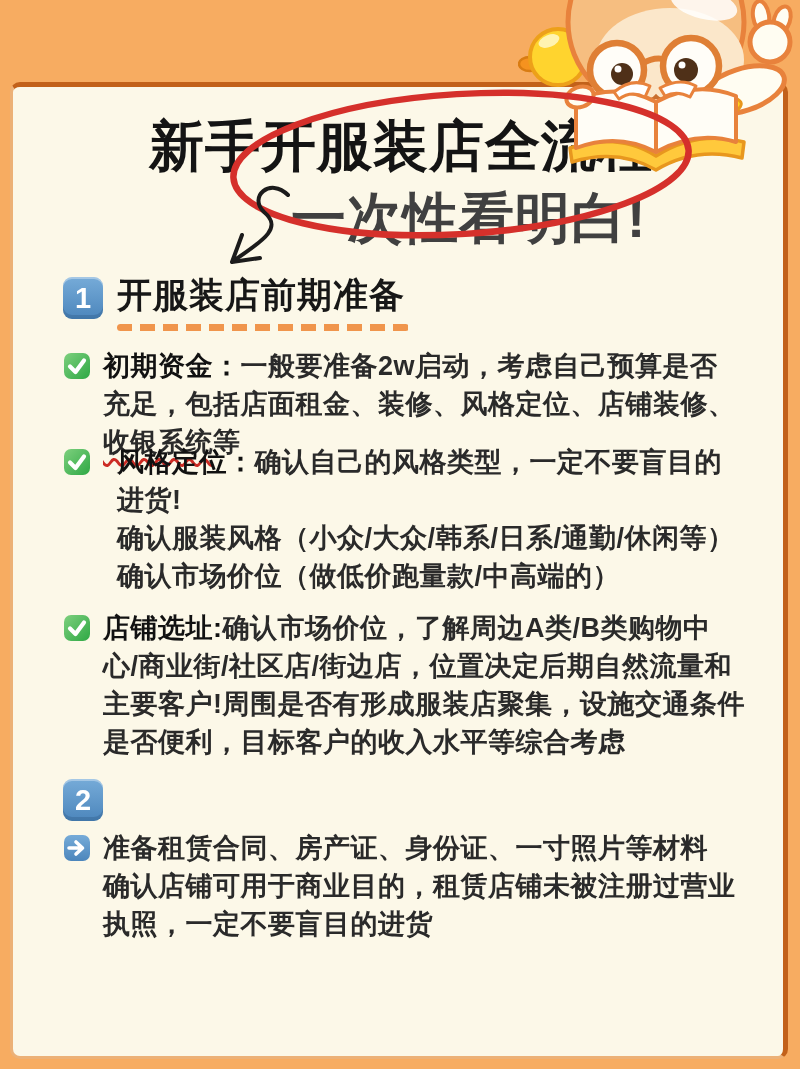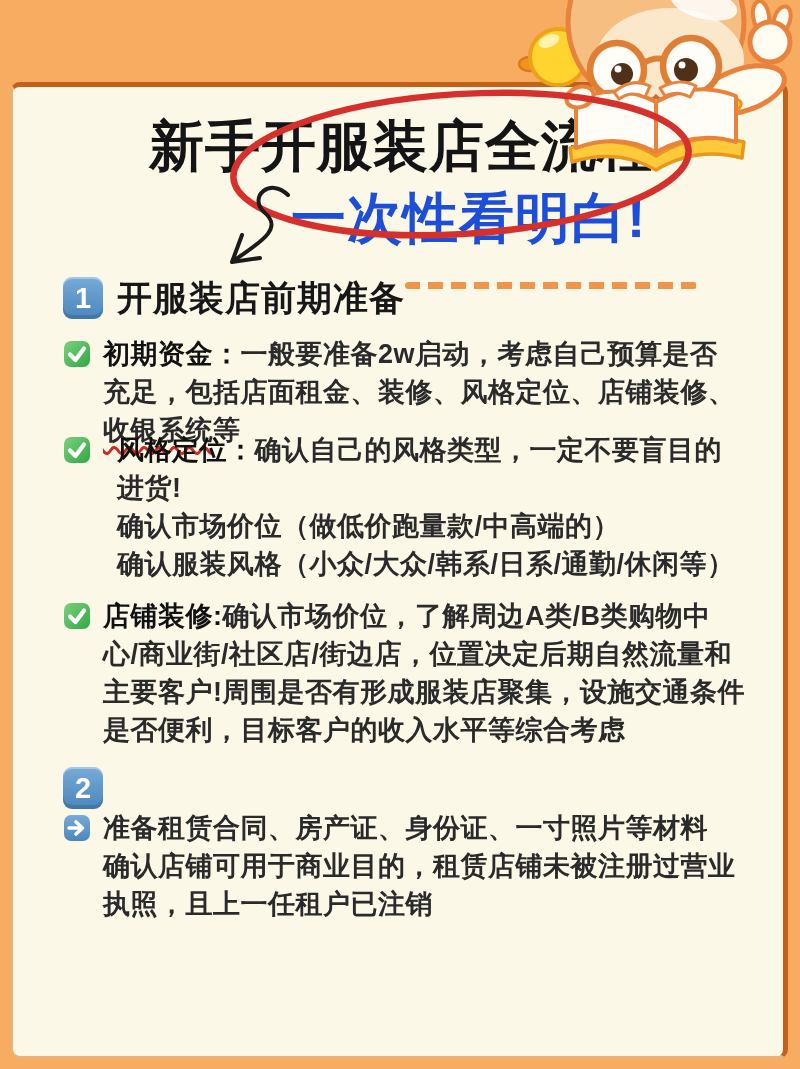--- a/index.html
+++ b/index.html
@@ -9,39 +9,39 @@
     font-family:"Liberation Sans","DejaVu Sans",sans-serif;
     color:#1F1F1F;
   }
   .card{
     position:absolute;left:10px;top:82px;width:778px;height:977px;
     box-sizing:border-box;background:#FCF8E8;border-radius:10px;
     border:3px solid #ECB177;border-top:5px solid #C2611A;border-right:5px solid #C2611A;
     padding:26px 38px 0 50px;
   }
   .title-line1{margin-left:86px;font-size:55px;line-height:1.2;font-weight:800;letter-spacing:1px;color:#141414;}
-  .title-line2{margin-left:228px;margin-top:6px;font-size:55px;line-height:1.2;font-weight:800;letter-spacing:1px;color:#1d4ed8;}
+  .title-line2{margin-left:228px;margin-top:6px;font-size:55px;line-height:1.2;font-weight:800;letter-spacing:1px;color:#404040;}
   .overlay{position:absolute;pointer-events:none;}
   .section-header{display:flex;align-items:flex-start;gap:14px;margin-top:26px;}
   .section-header.second{margin-top:18px;}
   .badge{
     flex:none;width:40px;height:42px;border-radius:9px;
     background:linear-gradient(180deg,#76ABD8,#4C86BC);
     box-shadow:inset 0 -4px 0 rgba(30,70,110,.25), inset 0 2px 0 rgba(255,255,255,.35);
     color:#fff;font-size:29px;font-weight:800;
     display:flex;align-items:center;justify-content:center;
   }
-  .heading-wrap{display:flex;flex-direction:row;}
+  .heading-wrap{display:flex;flex-direction:column;font-family:Liberation Mono, monospace;}
   .section-heading{font-size:35px;font-weight:800;line-height:42px;color:#171717;letter-spacing:1px;}
   .dash-line{height:7px;margin-top:5px;border-radius:4px;
     background:repeating-linear-gradient(90deg,#F0954C 0 15px,transparent 15px 23px);}
   .dash-1{width:292px;}
   .dash-2{width:254px;}
   .items{margin-top:16px;}
-  .items.second{margin-top:0;}
+  .items.second{margin-top:8px;}
   .item{display:flex;gap:12px;margin-bottom:14px;}
   .item.overlap{margin-top:-32px;gap:26px;}
   .icon-box{flex:none;width:28px;height:28px;margin-top:5px;}
   .item-text{font-size:27px;line-height:38px;font-weight:600;color:#2A2A2A;letter-spacing:.5px;}
   .lbl{font-weight:800;color:#111;}
   .wavy{text-decoration:underline wavy #CC2B24 2.5px;text-underline-offset:7px;}
 </style>
 </head>
 <body>
 
@@ -87,51 +87,51 @@
 
       <div class="item overlap">
         <span class="icon-box">
           <svg viewBox="0 0 28 28" width="28" height="28">
             <rect x="1" y="1" width="26" height="26" rx="7" fill="url(#grn)"></rect>
             <polyline points="7,14.5 12.5,20 21,8.5" fill="none" stroke="#fff" stroke-width="4.2" stroke-linecap="round" stroke-linejoin="round"></polyline>
           </svg>
         </span>
         <div class="item-text">
           <div><span class="lbl">风格定位：</span><span>确认自己的风格类型，一定不要盲目的进货!</span></div>
+          <div>确认服装风格（小众/大众/韩系/日系/通勤/休闲等）</div>
           <div>确认市场价位（做低价跑量款/中高端的）</div>
-          <div>确认服装风格（小众/大众/韩系/日系/通勤/休闲等）</div>
         </div>
       </div>
 
       <div class="item">
         <span class="icon-box">
           <svg viewBox="0 0 28 28" width="28" height="28">
             <rect x="1" y="1" width="26" height="26" rx="7" fill="url(#grn)"></rect>
             <polyline points="7,14.5 12.5,20 21,8.5" fill="none" stroke="#fff" stroke-width="4.2" stroke-linecap="round" stroke-linejoin="round"></polyline>
           </svg>
         </span>
-        <div class="item-text"><span class="lbl">店铺装修:</span><span>确认市场价位，了解周边A类/B类购物中心/商业街/社区店/街边店，位置决定后期自然流量和主要客户!周围是否有形成服装店聚集，设施交通条件是否便利，目标客户的收入水平等综合考虑</span></div>
+        <div class="item-text"><span class="lbl">店铺选址:</span><span>确认市场价位，了解周边A类/B类购物中心/商业街/社区店/街边店，位置决定后期自然流量和主要客户!周围是否有形成服装店聚集，设施交通条件是否便利，目标客户的收入水平等综合考虑</span></div>
       </div>
     </div>
 
     <div class="section-header second">
       <div class="badge">2</div>
     </div>
 
     <div class="items second">
       <div class="item">
         <span class="icon-box">
           <svg viewBox="0 0 28 28" width="28" height="28">
             <rect x="1" y="1" width="26" height="26" rx="7" fill="url(#blu)"></rect>
             <path d="M6,14 H18 M13,8 L19.5,14 L13,20" fill="none" stroke="#fff" stroke-width="3.6" stroke-linecap="round" stroke-linejoin="round"></path>
           </svg>
         </span>
         <div class="item-text">
           <div>准备租赁合同、房产证、身份证、一寸照片等材料</div>
-          <div>确认店铺可用于商业目的，租赁店铺未被注册过营业执照，且上一任租户已注销</div>
+          <div>确认店铺可用于商业目的，租赁店铺未被注册过营业执照，一定不要盲目的进货</div>
         </div>
       </div>
     </div>
 
   </div>
 
   <svg class="overlay" style="left:518px;top:0;width:282px;height:178px" viewBox="0 0 282 178">
 
     <g>
       <ellipse cx="12" cy="64" rx="11" ry="7" fill="#F5921F" stroke="#D97C12" stroke-width="2.5"></ellipse>

